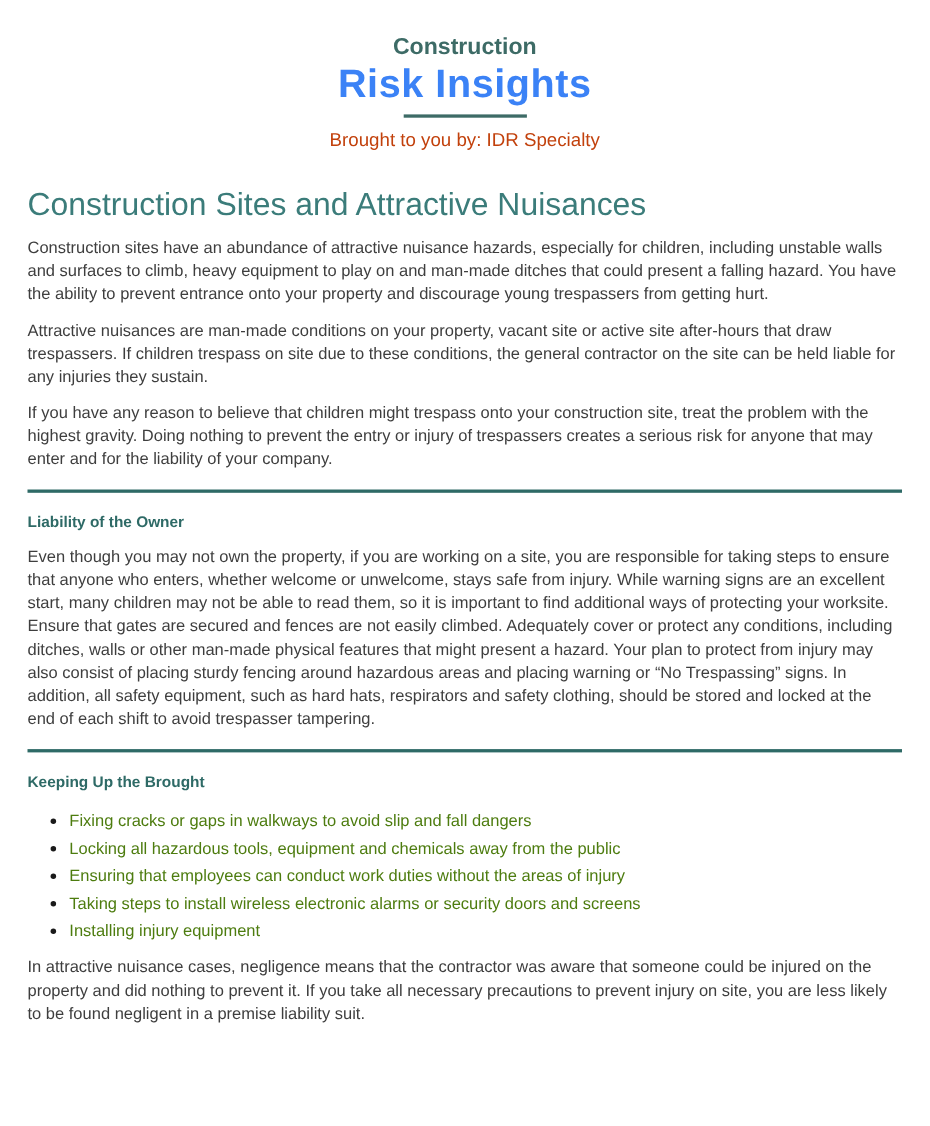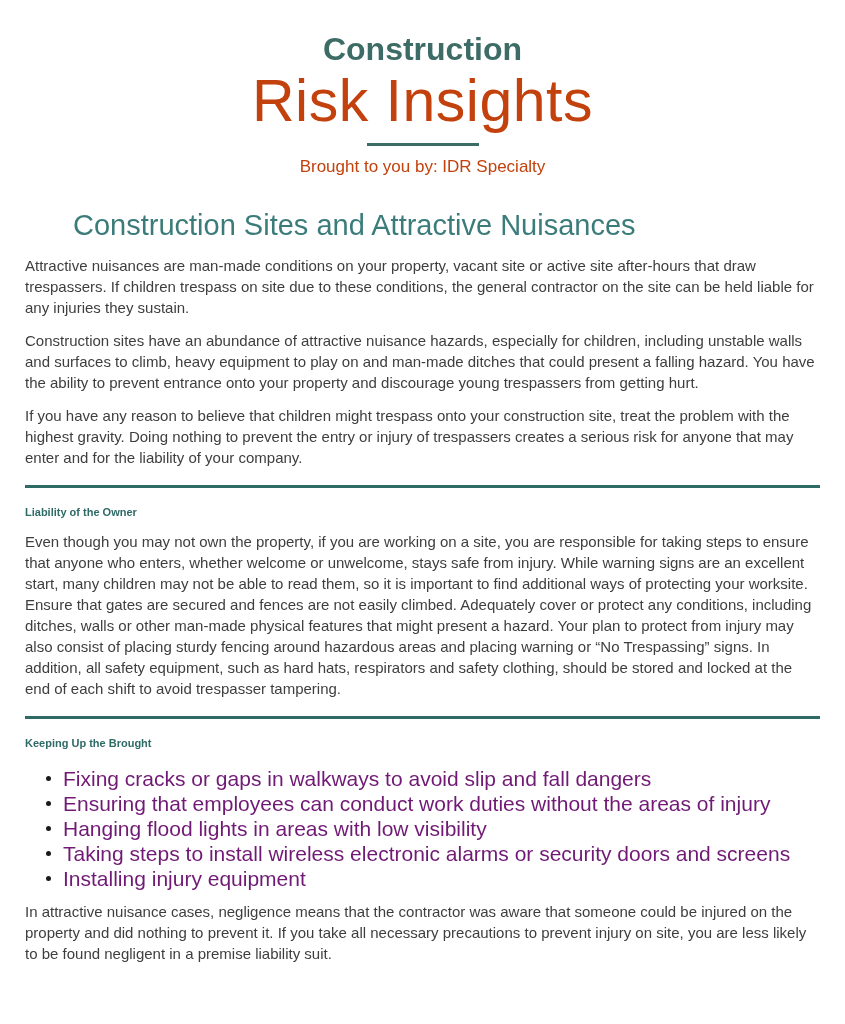--- a/index.html
+++ b/index.html
@@ -13,29 +13,29 @@
     margin: 0 auto;
     color: #3e3e3e;
   }
   .page {
     padding: 30px 25px 20px 25px;
   }
 
   
   .masthead { text-align: center; }
   .masthead-kicker {
-    font-size: 32px;
+    font-size: 21px;
     font-weight: 700;
     color: #3d6b66;
     line-height: 1.2;
   }
   .masthead-title {
-    font-size: 59px;
-    font-weight: 400;
-    color: #c2410c;
+    font-size: 36px;
+    font-weight: 700;
+    color: #3b82f6;
     line-height: 1.15;
     letter-spacing: 0.5px;
   }
   .masthead-underline {
     width: 112px;
     height: 3px;
     background: #3d6b66;
     margin: 7px auto 10px auto;
   }
   .masthead-tagline {
@@ -44,52 +44,51 @@
     line-height: 1.3;
   }
 
   
   .article-title {
     margin-top: 30px;
     font-size: 29px;
     font-weight: 400;
     color: #3b7c7a;
     line-height: 1.2;
-    margin-left: 48px;
   }
   .body-par {
     margin-top: 12px;
     font-size: 15px;
     line-height: 21px;
     color: #3e3e3e;
   }
   .rule {
     border: none;
     height: 3px;
     background: #2e6a66;
     margin: 17px 0 0 0;
   }
   .section-heading {
     margin-top: 17px;
-    font-size: 11px;
+    font-size: 14px;
     font-weight: 700;
     color: #2e6a66;
     line-height: 1.3;
   }
   ul.checklist {
     margin: 17px 0 4px 0;
     padding-left: 38px;
     list-style: none;
   }
   ul.checklist li {
     position: relative;
-    font-size: 21px;
+    font-size: 15px;
     line-height: 21px;
     margin-bottom: 4px;
-    color: #701a75;
+    color: #4d7c0f;
   }
   ul.checklist li::before {
     content: "";
     position: absolute;
     left: -17px;
     top: 8px;
     width: 5px;
     height: 5px;
     border-radius: 50%;
     background: #1a1a1a;
@@ -103,40 +102,40 @@
   <header class="masthead">
     <div class="masthead-kicker">Construction</div>
     <div class="masthead-title">Risk Insights</div>
     <div class="masthead-underline"></div>
     <div class="masthead-tagline">Brought to you by: IDR Specialty</div>
   </header>
 
   <main>
     <h1 class="article-title">Construction Sites and Attractive Nuisances</h1>
 
+    <p class="body-par">Construction sites have an abundance of attractive nuisance hazards, especially for children, including unstable walls and surfaces to climb, heavy equipment to play on and man-made ditches that could present a falling hazard. You have the ability to prevent entrance onto your property and discourage young trespassers from getting hurt.</p>
     <p class="body-par">Attractive nuisances are man-made conditions on your property, vacant site or active site after-hours that draw trespassers. If children trespass on site due to these conditions, the general contractor on the site can be held liable for any injuries they sustain.</p>
-    <p class="body-par">Construction sites have an abundance of attractive nuisance hazards, especially for children, including unstable walls and surfaces to climb, heavy equipment to play on and man-made ditches that could present a falling hazard. You have the ability to prevent entrance onto your property and discourage young trespassers from getting hurt.</p>
     <p class="body-par">If you have any reason to believe that children might trespass onto your construction site, treat the problem with the highest gravity. Doing nothing to prevent the entry or injury of trespassers creates a serious risk for anyone that may enter and for the liability of your company.</p>
 
     <hr class="rule">
 
     <section>
       <h2 class="section-heading">Liability of the Owner</h2>
       <p class="body-par">Even though you may not own the property, if you are working on a site, you are responsible for taking steps to ensure that anyone who enters, whether welcome or unwelcome, stays safe from injury. While warning signs are an excellent start, many children may not be able to read them, so it is important to find additional ways of protecting your worksite. Ensure that gates are secured and fences are not easily climbed. Adequately cover or protect any conditions, including ditches, walls or other man-made physical features that might present a hazard. Your plan to protect from injury may also consist of placing sturdy fencing around hazardous areas and placing warning or “No Trespassing” signs. In addition, all safety equipment, such as hard hats, respirators and safety clothing, should be stored and locked at the end of each shift to avoid trespasser tampering.</p>
     </section>
 
     <hr class="rule">
 
     <section>
       <h2 class="section-heading">Keeping Up the Brought</h2>
 
       <ul class="checklist">
         <li>Fixing cracks or gaps in walkways to avoid slip and fall dangers</li>
+        <li>Locking all hazardous tools, equipment and chemicals away from the public</li>
         <li>Ensuring that employees can conduct work duties without the areas of injury</li>
-        <li>Hanging flood lights in areas with low visibility</li>
         <li>Taking steps to install wireless electronic alarms or security doors and screens</li>
         <li>Installing injury equipment</li>
       </ul>
 
       <p class="body-par">In attractive nuisance cases, negligence means that the contractor was aware that someone could be injured on the property and did nothing to prevent it. If you take all necessary precautions to prevent injury on site, you are less likely to be found negligent in a premise liability suit.</p>
     </section>
 
   </main>
 
 </div>

